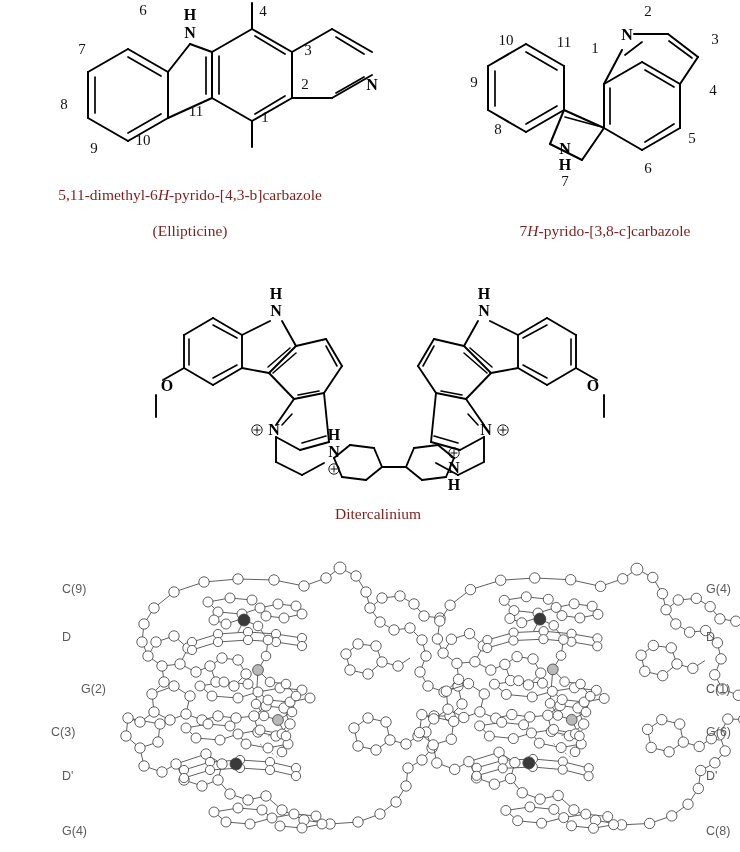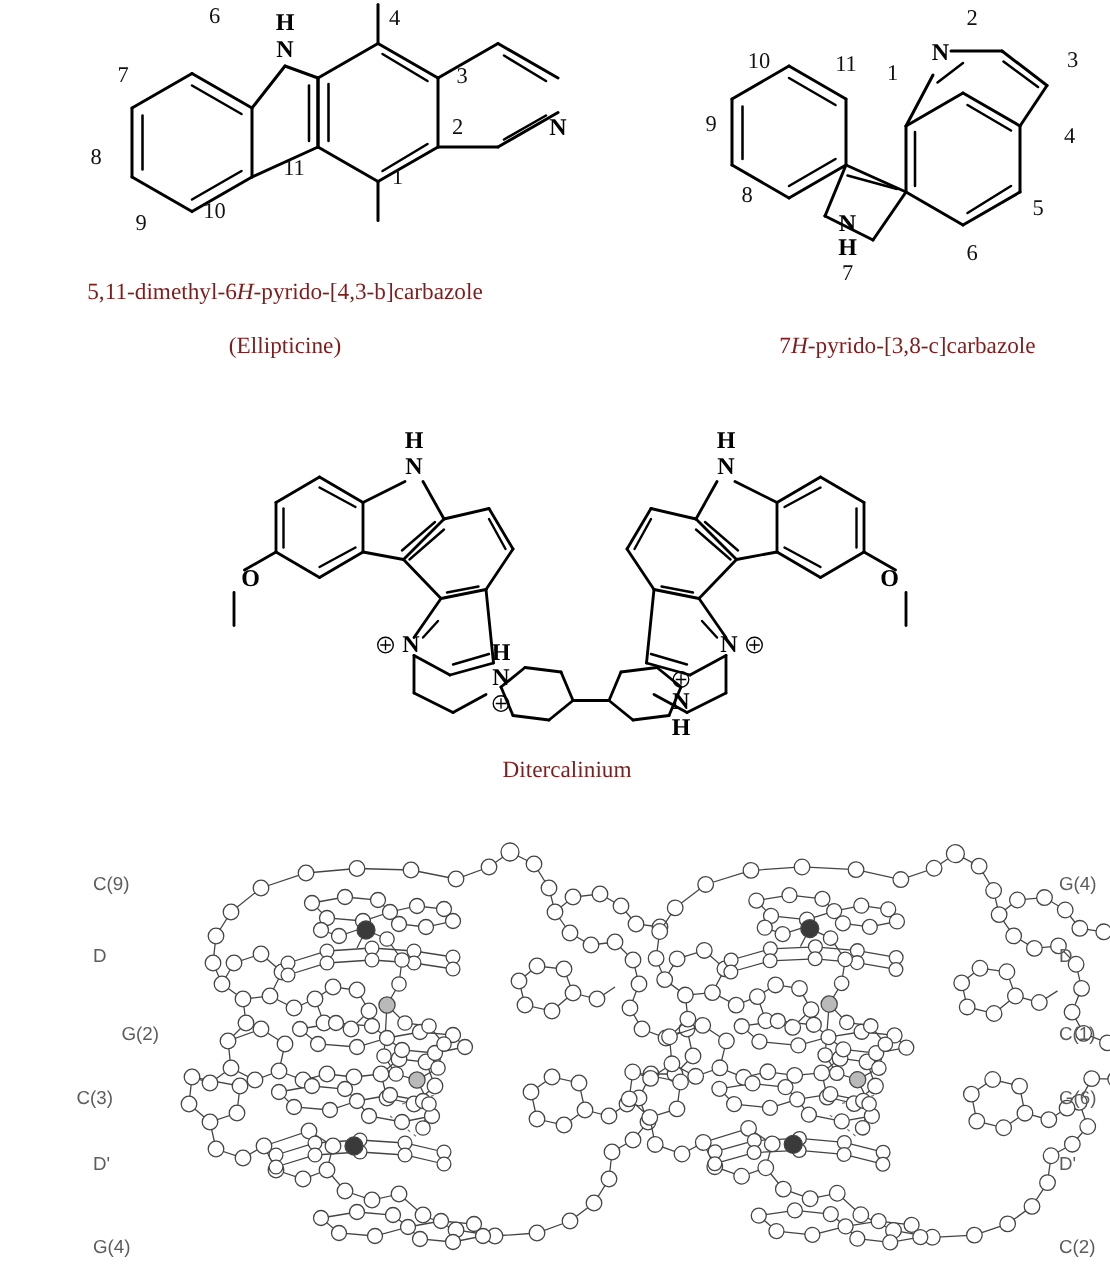--- a/index.html
+++ b/index.html
@@ -290,21 +290,21 @@
   <div class="dna-label" style="left:62px;top:134px;margin-left:19px;">G(2)</div>
   <div class="dna-label" style="left:51px;top:177px;">C(3)</div>
   <div class="dna-label" style="left:62px;top:221px;">D'</div>
   <div class="dna-label" style="left:62px;top:276px;">G(4)</div>
 
   <div class="dna-label" style="left:706px;top:34px;">G(4)</div>
   <div class="dna-label" style="left:706px;top:82px;">D</div>
   <div class="dna-label" style="left:706px;top:134px;">C(1)</div>
   <div class="dna-label" style="left:706px;top:177px;">G(6)</div>
   <div class="dna-label" style="left:706px;top:221px;">D'</div>
-  <div class="dna-label" style="left:706px;top:276px;">C(2)</div>
+  <div class="dna-label" style="left:706px;top:276px;">C(8)</div>
 
   <svg width="740" height="304" viewBox="0 0 740 304">
     <defs>
 
       <g id="dnaview">
 
         <g class="dnaBond" stroke-width="1">
 
           <path d="M36 50 L56 34 L86 24 L120 21 L156 22 L186 28 L208 20 L222 10"></path>
           <path d="M222 10 L238 18 L248 34 L252 50"></path>

